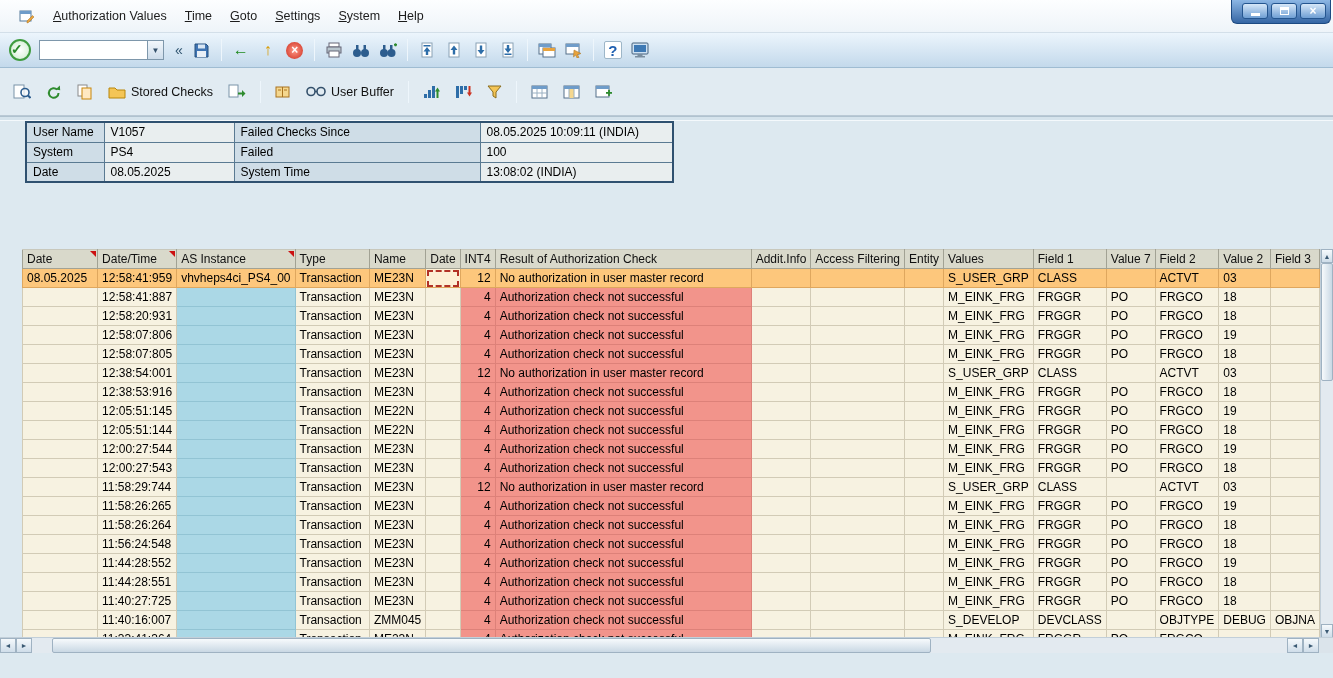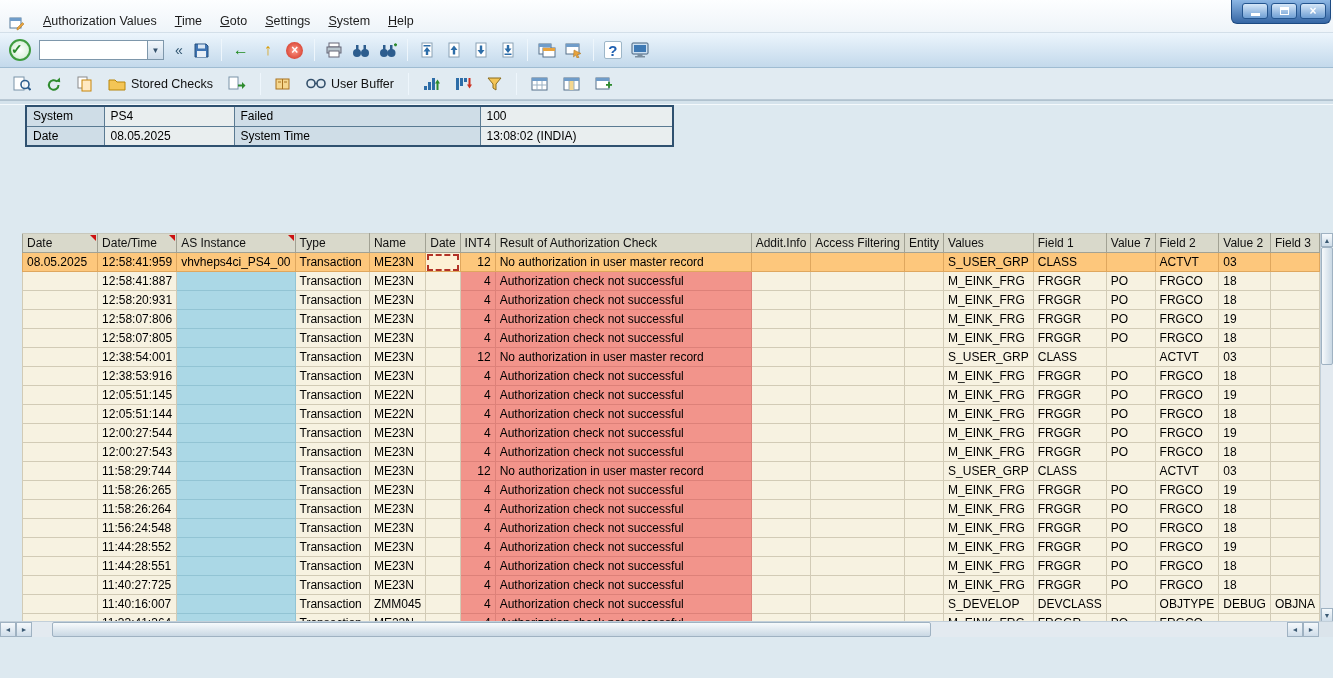--- a/index.html
+++ b/index.html
@@ -2,21 +2,21 @@
 <html style="--selected-row: #fdc77c; --fail-cell: #f2948b; --instance-cell: #abd8e6; --cell: #f7f2e1; --header-cell: #d9d9cb; --status-bar: #4781bd;"><head>
 <meta charset="utf-8">
 <style>
   * { box-sizing: border-box; margin: 0; padding: 0; }
   html,body { width:1333px; height:678px; overflow:hidden; }
   body { font-family:"Liberation Sans", sans-serif; background:#dde9f0; color:#000; }
   .screen { position:relative; width:1333px; height:678px; overflow:hidden; background:#dde9f0; }
 
   
   .menubar { height:33px; background:linear-gradient(#fdfeff,#eef4f9); border-bottom:1px solid #d3dfe9;
-             display:flex; align-items:flex-end; padding-left:6px; position:relative; }
+             display:flex; align-items:center; padding-left:16px; position:relative; }
   .sysicon { width:22px; height:18px; display:flex; align-items:center; justify-content:center; margin-right:6px; }
   .menu-item { padding:4px 9px; font-size:12.5px; color:#1c1c1c; cursor:default; }
   .menu-item::first-letter { text-decoration:underline; }
   .win-controls { position:absolute; top:0; right:2px; display:flex; gap:3px; padding:3px 4px 4px 10px;
                   background:linear-gradient(#8cb6e4,#3566a4); border:1px solid #1d4a82; border-top:none;
                   border-radius:0 0 6px 6px; }
   .win-btn { width:26px; height:16px; display:flex; align-items:center; justify-content:center;
              background:linear-gradient(#d6e7f8,#6f9fd4); border:1px solid #24558f; border-radius:3px;
              color:#fff; font-size:12px; font-weight:bold; line-height:1; cursor:default; }
   .glyph-min { width:9px; height:3px; background:#fff; margin-top:7px; }
@@ -41,21 +41,21 @@
                 color:#fff; font-size:12px; font-weight:bold; display:flex; align-items:center; justify-content:center; }
   .help-ch { color:#1f5fb0; font-weight:bold; font-size:15px; background:#fff; border:1px solid #9db6c8;
              width:18px; height:18px; display:flex; align-items:center; justify-content:center; border-radius:2px; }
 
   
   .titlebar { height:28px; background:linear-gradient(#e7f1fa,#c9dcee); border-top:1px solid #fbfdff;
               border-bottom:1px solid #b3c8da; display:flex; align-items:center; padding-left:14px; }
   .title-text { font-size:15px; font-weight:bold; font-style:italic; color:#1a3a5c; }
 
   
-  .apptoolbar { height:32px; background:#e1ebf2; border-bottom:1px solid #bac9d5; display:flex; align-items:center;
+  .apptoolbar { height:48px; background:#e1ebf2; border-bottom:1px solid #bac9d5; display:flex; align-items:center;
                 padding:0 8px; gap:5px; }
   .app-btn { display:flex; align-items:center; gap:5px; padding:2px 5px; border-radius:2px; font-size:12.5px; color:#111; }
   .groove { height:5px; background:#d5e3ec; border-top:1px solid #b0c2cf; border-bottom:1px solid #f4f9fc; }
 
   
   .panel { position:relative; height:540px; background:#dde9f0; }
   .eval-heading { margin:14px 0 10px 30px; font-size:13px; font-weight:bold; color:#000; }
 
   .info-table { border-collapse:collapse; margin-left:25px; font-size:12px; border:2px solid #2f5170; }
   .info-table td { border:1px solid #5a7a92; height:20px; padding:0 6px; white-space:nowrap; }
@@ -338,20 +338,26 @@
           <rect x="13.1" y="4.9" width="1.8" height="6" fill="#2e8b2e"></rect>
         </svg>
     </span>
   </div>
   <div class="groove"></div>
 
   <div class="panel">
 
     <table class="info-table">
       <tbody>
+          <tr>
+        <td class="lbl c1">User Name</td>
+        <td class="val c2">V1057</td>
+        <td class="lbl c3">Failed Checks Since</td>
+        <td class="val c4">08.05.2025 10:09:11 (INDIA)</td>
+      </tr>
       <tr>
         <td class="lbl c1">System</td>
         <td class="val c2">PS4</td>
         <td class="lbl c3">Failed</td>
         <td class="val c4">100</td>
       </tr>
       <tr>
         <td class="lbl c1">Date</td>
         <td class="val c2">08.05.2025</td>
         <td class="lbl c3">System Time</td>

